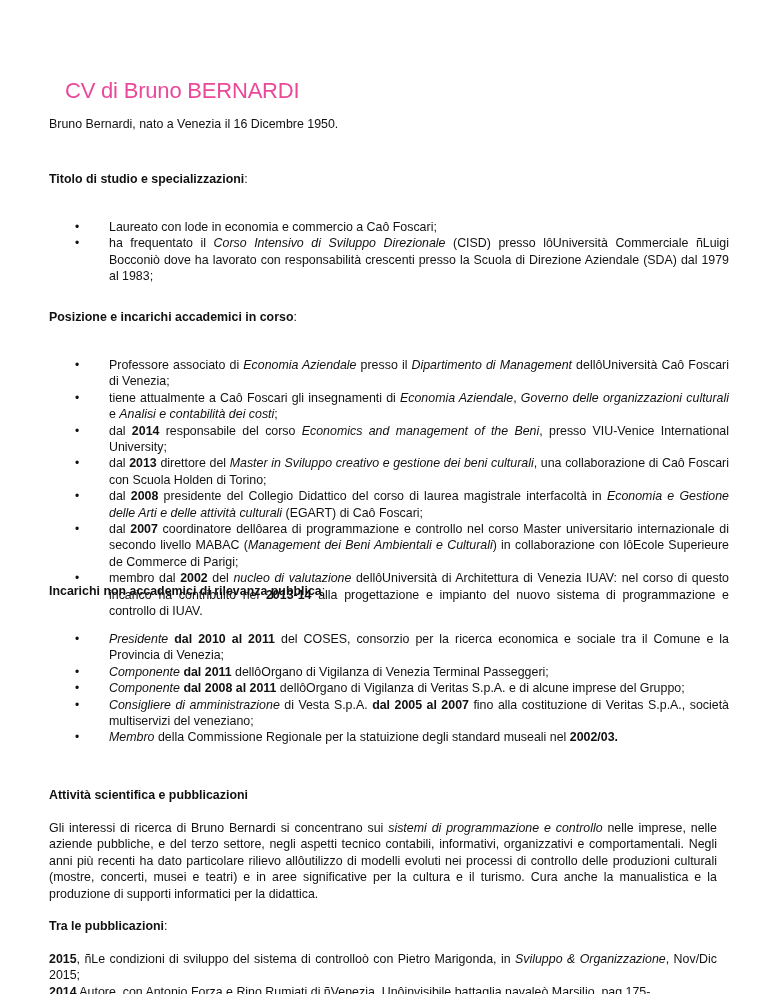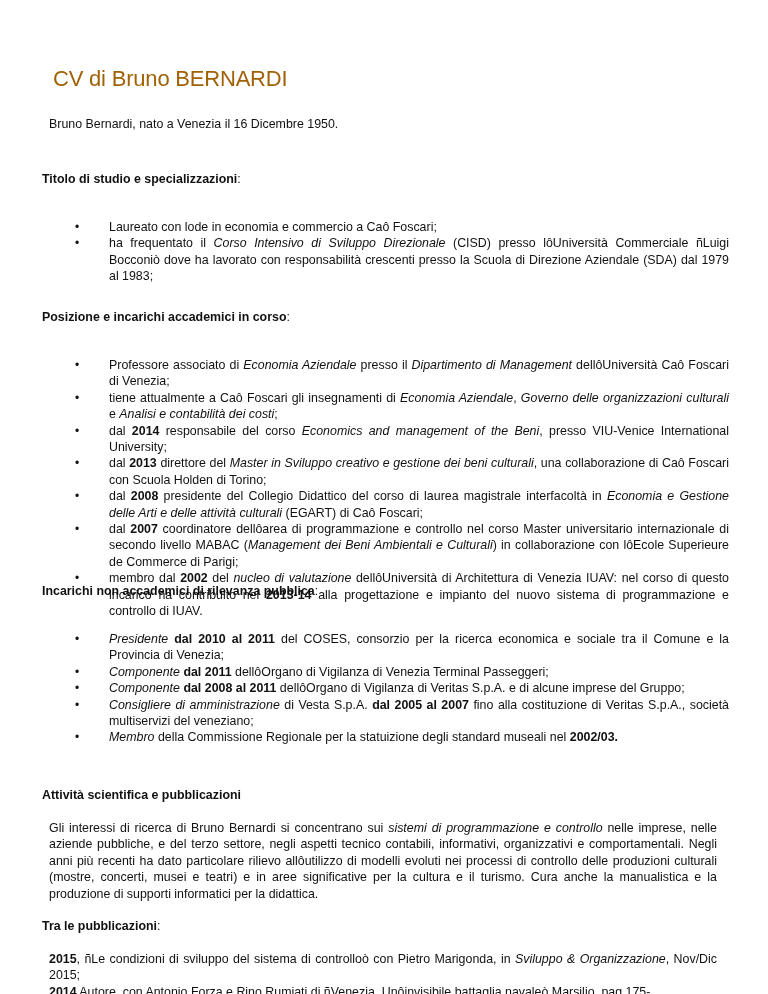--- a/index.html
+++ b/index.html
@@ -3,25 +3,25 @@
 <meta charset="utf-8">
 <style>
   html, body { margin: 0; padding: 0; background: #ffffff; }
   body {
     width: 768px; height: 994px; overflow: hidden; position: relative;
     font-family: "Liberation Sans", sans-serif; color: #111111;
   }
   .page { position: absolute; left: 0; top: 0; width: 768px; }
   .title {
     position: absolute; left: 49px; top: 62px;
-    font-size: 22px; font-weight: normal; margin: 4px; color: #a16207;
+    font-size: 22px; font-weight: normal; margin: 16px; color: #ec4899;
     letter-spacing: -0.2px;
   }
   .p { position: absolute; left: 49px; width: 668px; font-size: 12.4px; line-height: 16.4px; margin: 0; text-align: justify; }
-  .h { position: absolute; left: 42px; font-size: 12.4px; line-height: 16.4px; margin: 0; }
+  .h { position: absolute; left: 49px; font-size: 12.4px; line-height: 16.4px; margin: 0; }
   .h b { font-weight: bold; }
   ul.bl { position: absolute; left: 0; margin: 12px; padding: 0; list-style: none; width: 768px; }
   ul.bl li {
     position: relative; padding-left: 97px; width: 620px; font-size: 12.4px; line-height: 16.4px;
     text-align: justify;
   }
   ul.bl li::before {
     content: "\2022"; position: absolute; left: 63px; top: 0; font-size: 12px;
   }
   i { font-style: italic; }

